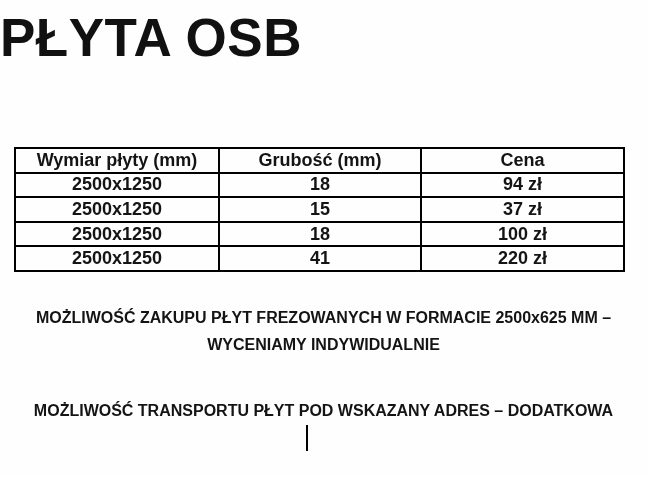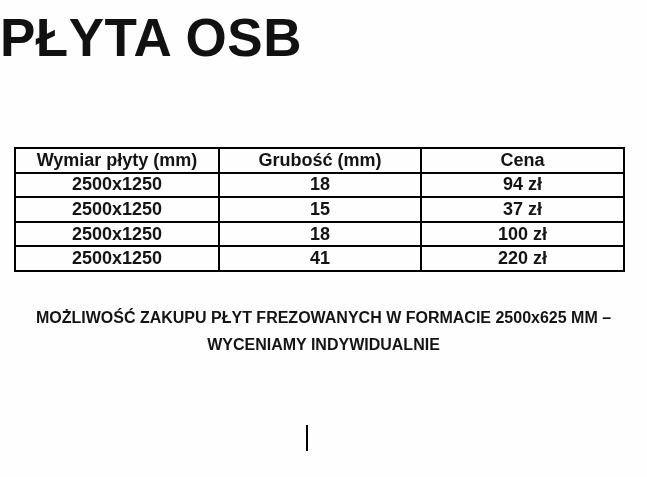--- a/index.html
+++ b/index.html
@@ -124,17 +124,18 @@
       </tr>
     </tbody>
   </table>
 
   <p class="note note-milling">
     <span class="note-line">MOŻLIWOŚĆ ZAKUPU PŁYT FREZOWANYCH W FORMACIE 2500x625 MM –</span>
     <span class="note-line">WYCENIAMY INDYWIDUALNIE</span>
   </p>
 
   <p class="note note-transport">
+    <span class="note-line">MOŻLIWOŚĆ TRANSPORTU PŁYT POD WSKAZANY ADRES – DODATKOWA</span>
   </p>
 
   <div class="caret"></div>
 
 </div>
 
 </body></html>

